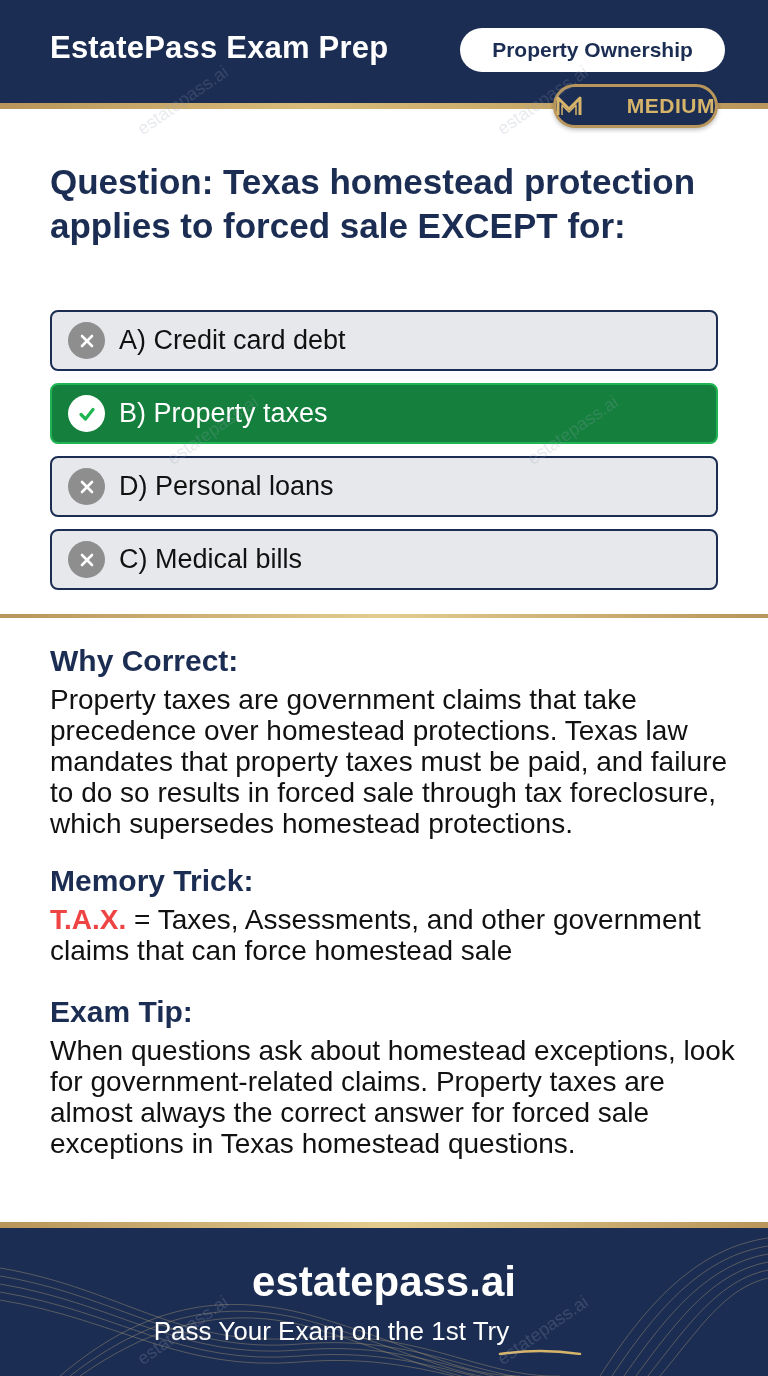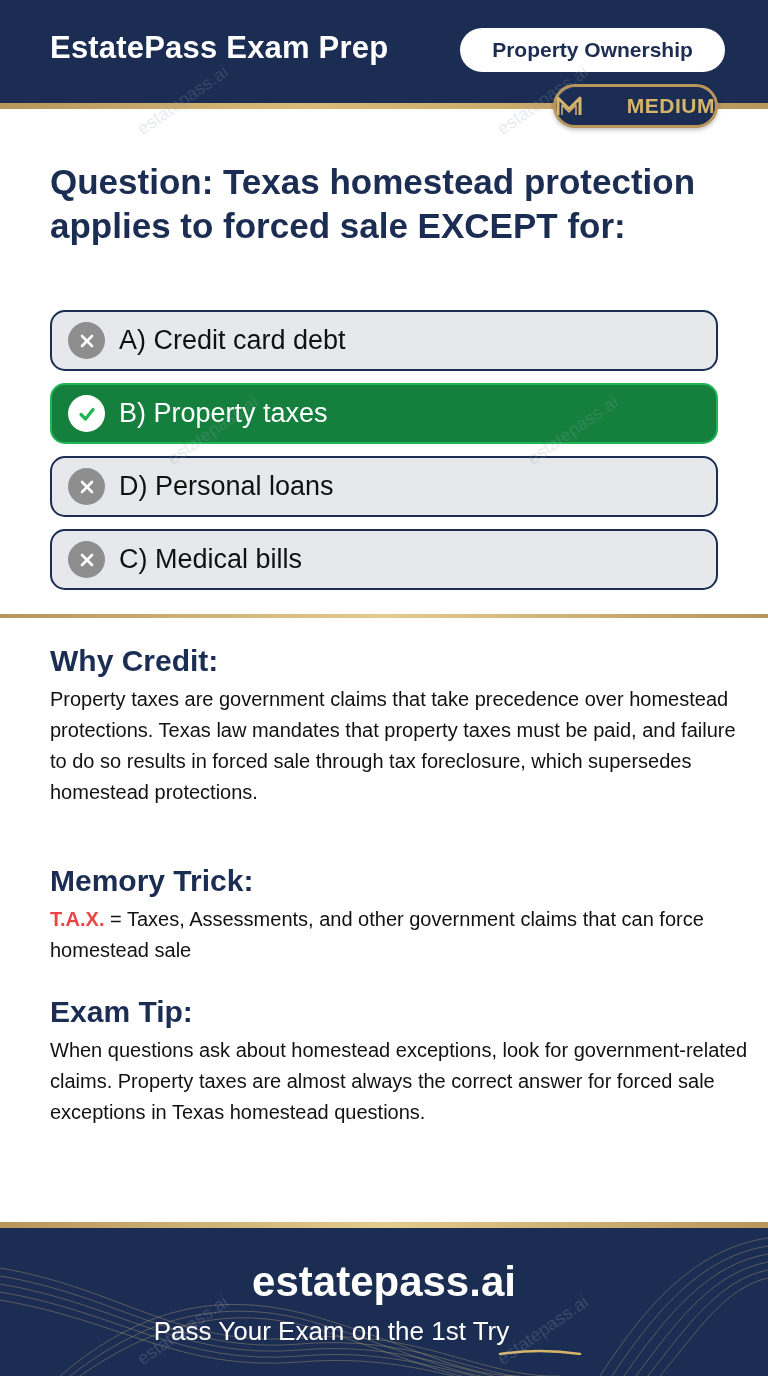--- a/index.html
+++ b/index.html
@@ -40,21 +40,21 @@
 
   
   .question {
     position: absolute; left: 50px; top: 160px; width: 680px;
     font-size: 35px; font-weight: bold; line-height: 44px; color: #1b2d52;
   }
 
   
   .options { position: absolute; left: 50px; top: 310px; width: 668px; }
   .option {
-    height: 61px; border-radius: 15px; margin-bottom: 12px;
+    height: 61px; border-radius: 8px; margin-bottom: 12px;
     display: flex; align-items: center; padding-left: 16px;
     background: #e6e8ec; border: 2.5px solid #1b2d52;
     font-size: 27px; color: #111;
   }
   .option.correct { background: #15803d; border-color: #1fb552; color: #ffffff; }
   .opt-icon {
     width: 37px; height: 37px; border-radius: 50%;
     display: flex; align-items: center; justify-content: center;
     margin-right: 14px; flex: 0 0 37px;
   }
@@ -62,21 +62,21 @@
   .opt-icon.right { background: #ffffff; }
 
   .divider {
     position: absolute; left: 0; top: 614px; width: 768px; height: 4px;
     background: linear-gradient(90deg, #b8955a, #e3cc8e 50%, #b8955a);
   }
 
   
   .section { position: absolute; left: 50px; width: 700px; }
   .section-title { font-size: 30px; font-weight: bold; color: #1b2d52; margin-bottom: 6px; }
-  .section-body { font-size: 20px; line-height: 31px; color: #111; }
+  .section-body { font-size: 28px; line-height: 31px; color: #111; }
   .mnemonic { color: #ef4444; font-weight: bold; }
 
   
   .footer-gold {
     position: absolute; left: 0; top: 1222px; width: 768px; height: 6px;
     background: linear-gradient(90deg, #b8955a, #e3cc8e 50%, #b8955a);
   }
   .footer {
     position: absolute; left: 0; top: 1228px; width: 768px; height: 148px;
     background: #1b2d52; overflow: hidden;
@@ -150,21 +150,21 @@
           <path d="M4 4 L14 14 M14 4 L4 14" stroke="#fff" stroke-width="2.6" stroke-linecap="round"></path>
         </svg>
     </span>
     <span>C) Medical bills</span>
   </div>
 </div>
 
 <div class="divider"></div>
 
 <div class="section" style="top:644px;">
-  <div class="section-title">Why Credit:</div>
+  <div class="section-title">Why Correct:</div>
   <div class="section-body">Property taxes are government claims that take precedence over homestead protections. Texas law mandates that property taxes must be paid, and failure to do so results in forced sale through tax foreclosure, which supersedes homestead protections.</div>
 </div>
 
 <div class="section" style="top:864px;">
   <div class="section-title">Memory Trick:</div>
   <div class="section-body"><span class="mnemonic">T.A.X.</span><span> = Taxes, Assessments, and other government claims that can force homestead sale</span></div>
 </div>
 
 <div class="section" style="top:995px;">
   <div class="section-title">Exam Tip:</div>

